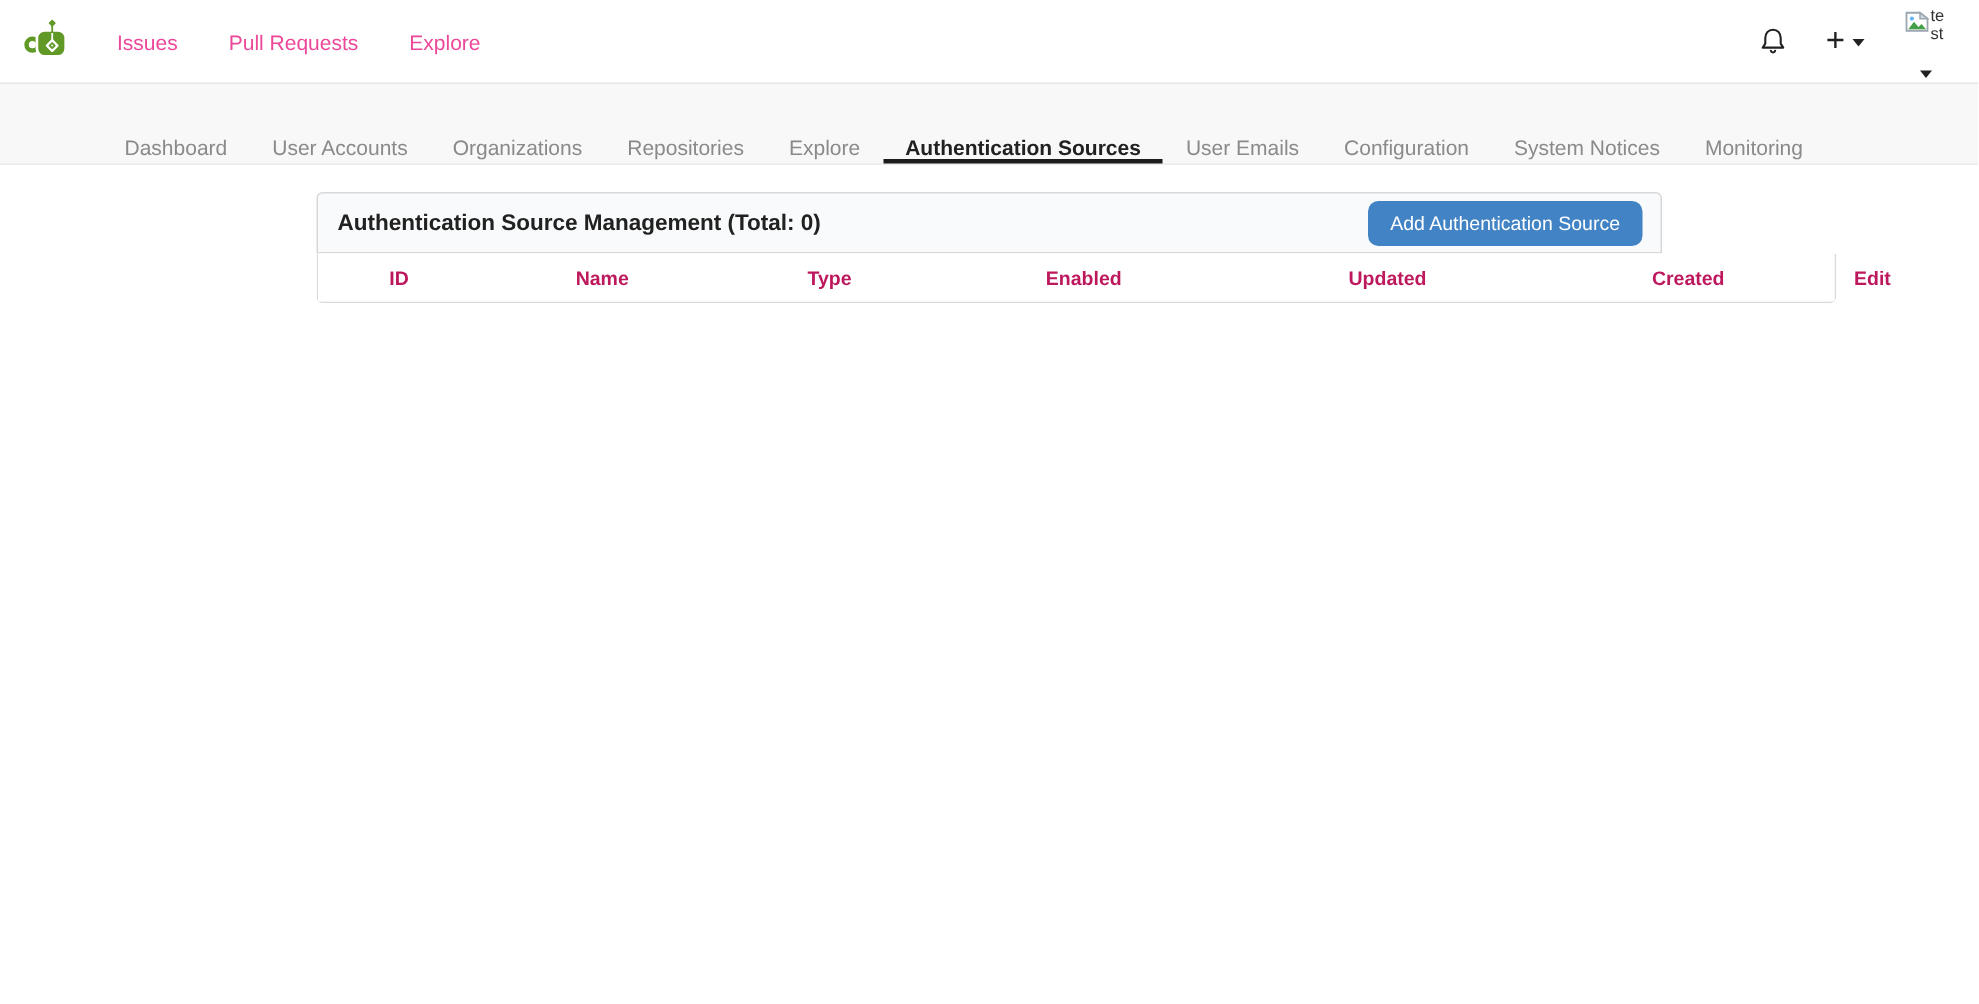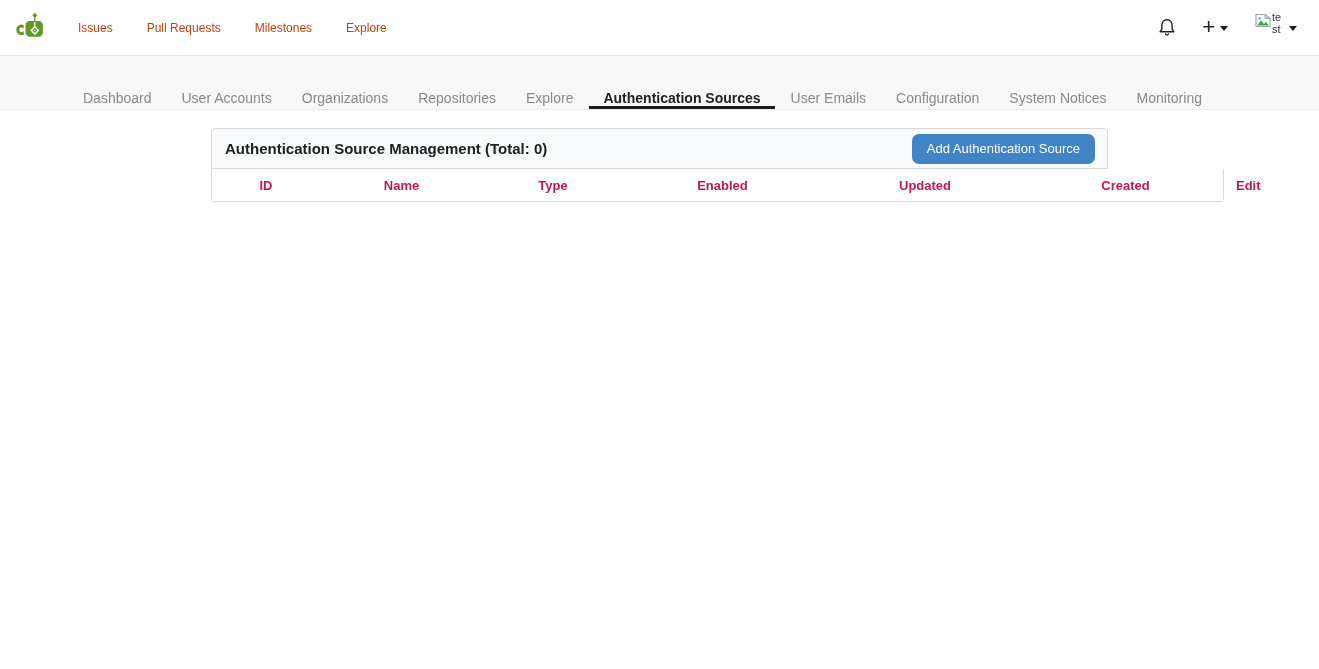--- a/index.html
+++ b/index.html
@@ -20,39 +20,39 @@
     padding: 0 22px 0 16px;
   }
   .brand {
     display: flex; align-items: center;
     margin-right: 14px; text-decoration: none;
   }
   .nav-left { display: flex; align-items: stretch; }
   .nav-link {
     display: flex; align-items: center;
     padding: 0 16px; margin: 0 1px;
-    font-size: 12px; color: #c2410c; text-decoration: none; cursor: pointer;
+    font-size: 14px; color: #ec4899; text-decoration: none; cursor: pointer;
   }
   .nav-right { margin-left: auto; display: flex; align-items: center; }
   .icon-link {
     display: flex; align-items: center; gap: 5px;
     padding: 0 13px; cursor: pointer; text-decoration: none; color: #212121;
   }
   .bell-svg { width: 18px; height: 19px; display: block; }
   .plus-glyph {
     font-size: 22px; font-weight: 400; line-height: 1; color: #212121;
     transform: translateY(-1px);
   }
   .caret {
     width: 0; height: 0; display: inline-block;
     border-left: 4px solid transparent; border-right: 4px solid transparent;
     border-top: 5px solid #212121;
     transform: translateY(1px);
   }
-  .avatar-group { display: flex; align-items: center; gap: 7px; padding: 0 0 0 14px; cursor: pointer; }
+  .avatar-group { display: flex; align-items: center; gap: 7px; padding: 0 0 0 14px; cursor: pointer; flex-direction: column; }
   .broken-avatar {
     position: relative; width: 27px; height: 34px;
     font-size: 11px; line-height: 12px; color: #333;
   }
   .broken-img-svg { position: absolute; left: 0; top: 2px; width: 17px; height: 15px; }
   .avatar-alt {
     position: absolute; left: 17px; top: 0; width: 11px;
     word-break: break-all; letter-spacing: 0;
   }
 
@@ -127,21 +127,20 @@
 
       <rect x="50" y="47" width="22" height="22" rx="3" transform="rotate(45 61 58)" fill="#ffffff"></rect>
       <rect x="55" y="52" width="12" height="12" rx="2" transform="rotate(45 61 58)" fill="#609926"></rect>
       <rect x="59" y="56" width="4" height="4" transform="rotate(45 61 58)" fill="#ffffff"></rect>
     </svg>
   </a>
 
   <nav class="nav-left">
     <a class="nav-link">Issues</a>
     <a class="nav-link">Pull Requests</a>
-    <a class="nav-link">Milestones</a>
     <a class="nav-link">Explore</a>
   </nav>
 
   <div class="nav-right">
     <a class="icon-link">
       <svg class="bell-svg" viewBox="0 0 16 17" aria-hidden="true">
         <path d="M8 1.6c-2.9 0-4.6 2.2-4.6 5v3.3L1.9 12.3h12.2l-1.5-2.4V6.6c0-2.8-1.7-5-4.6-5z" fill="none" stroke="#212121" stroke-width="1.25" stroke-linejoin="round"></path>
         <path d="M6.7 14.2a1.35 1.35 0 0 0 2.6 0" fill="none" stroke="#212121" stroke-width="1.25" stroke-linecap="round"></path>
       </svg>
     </a>

